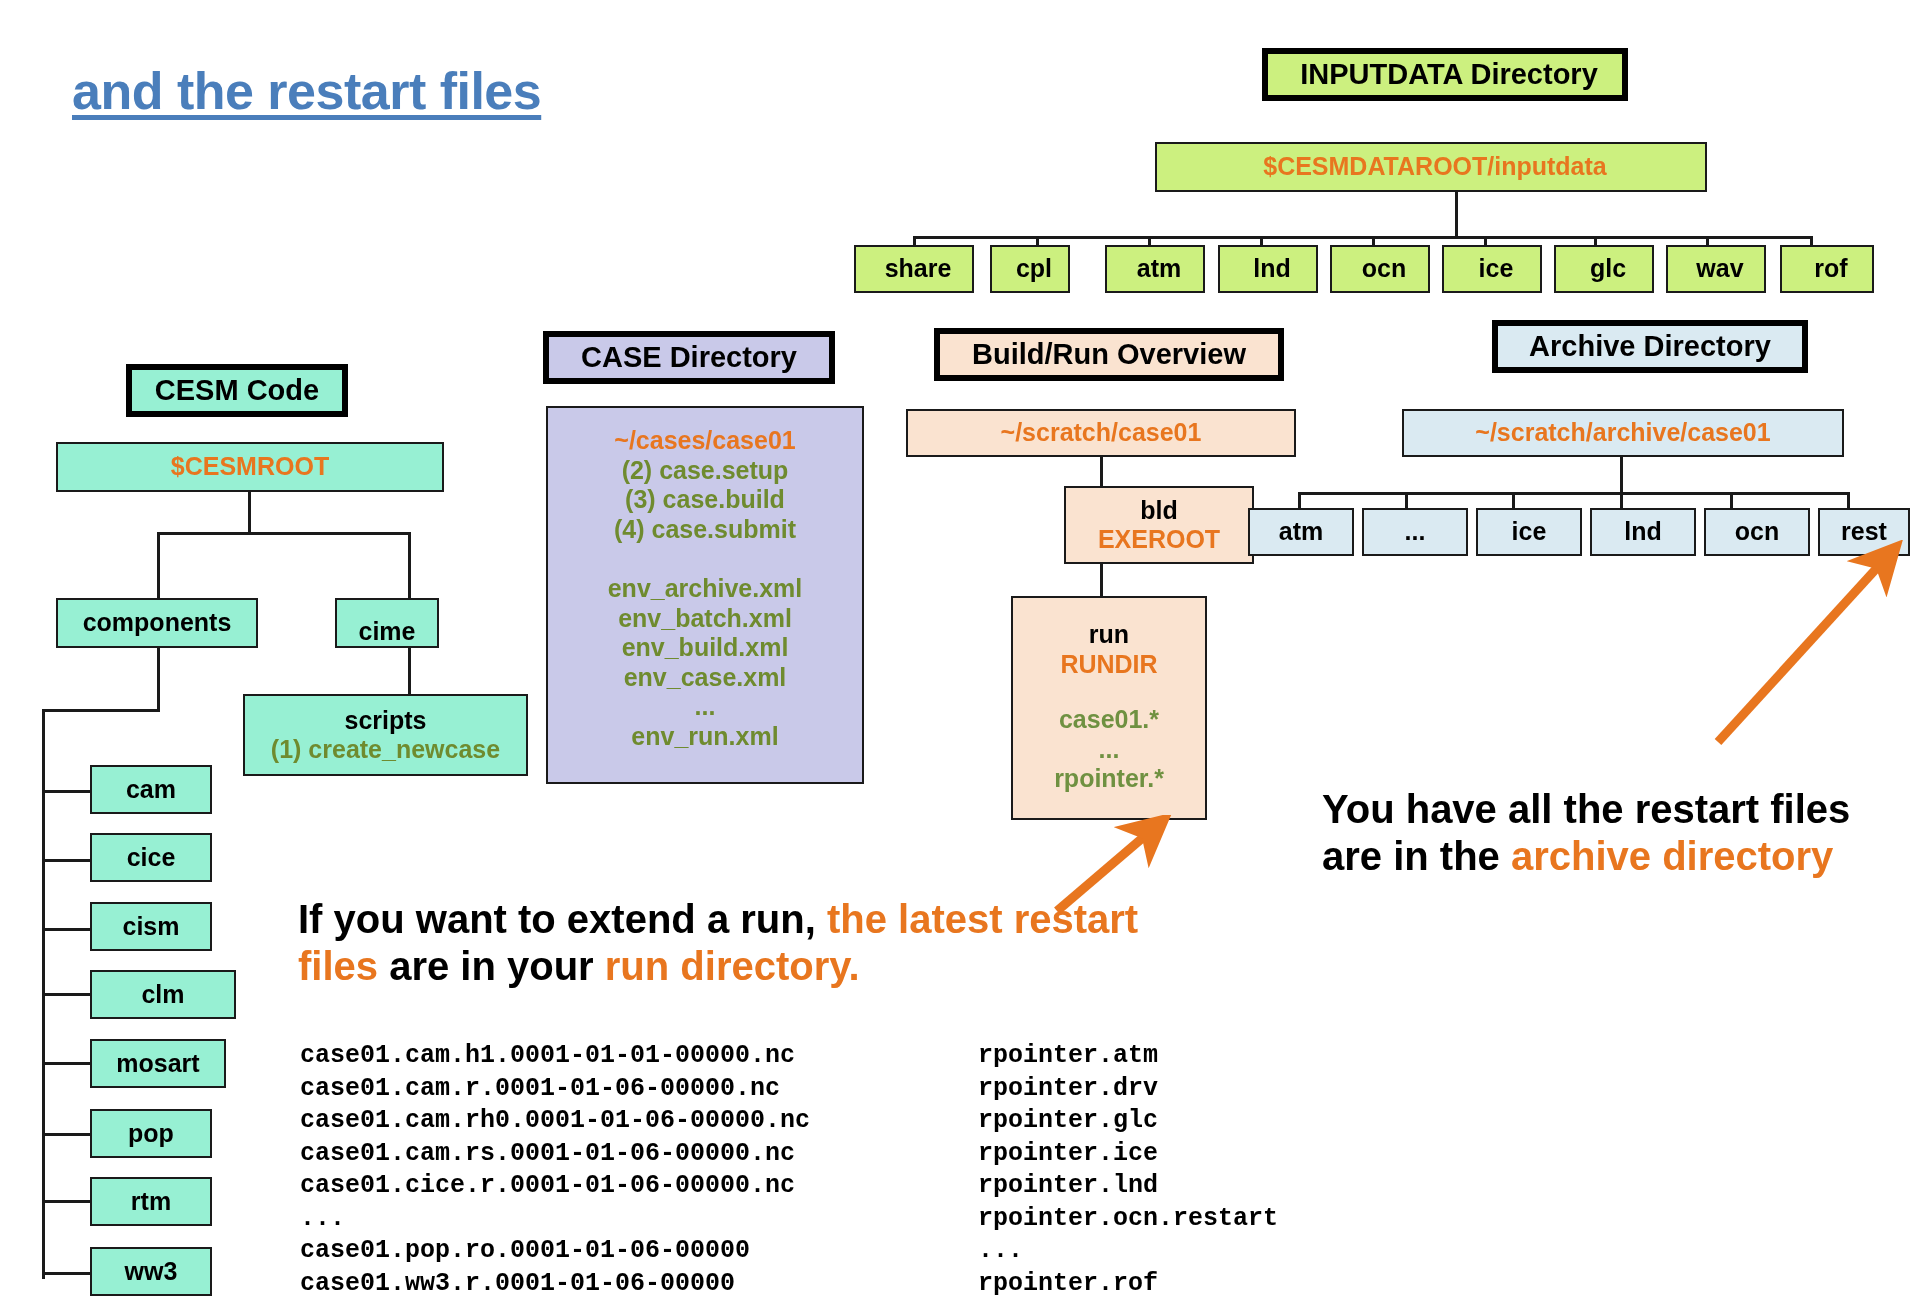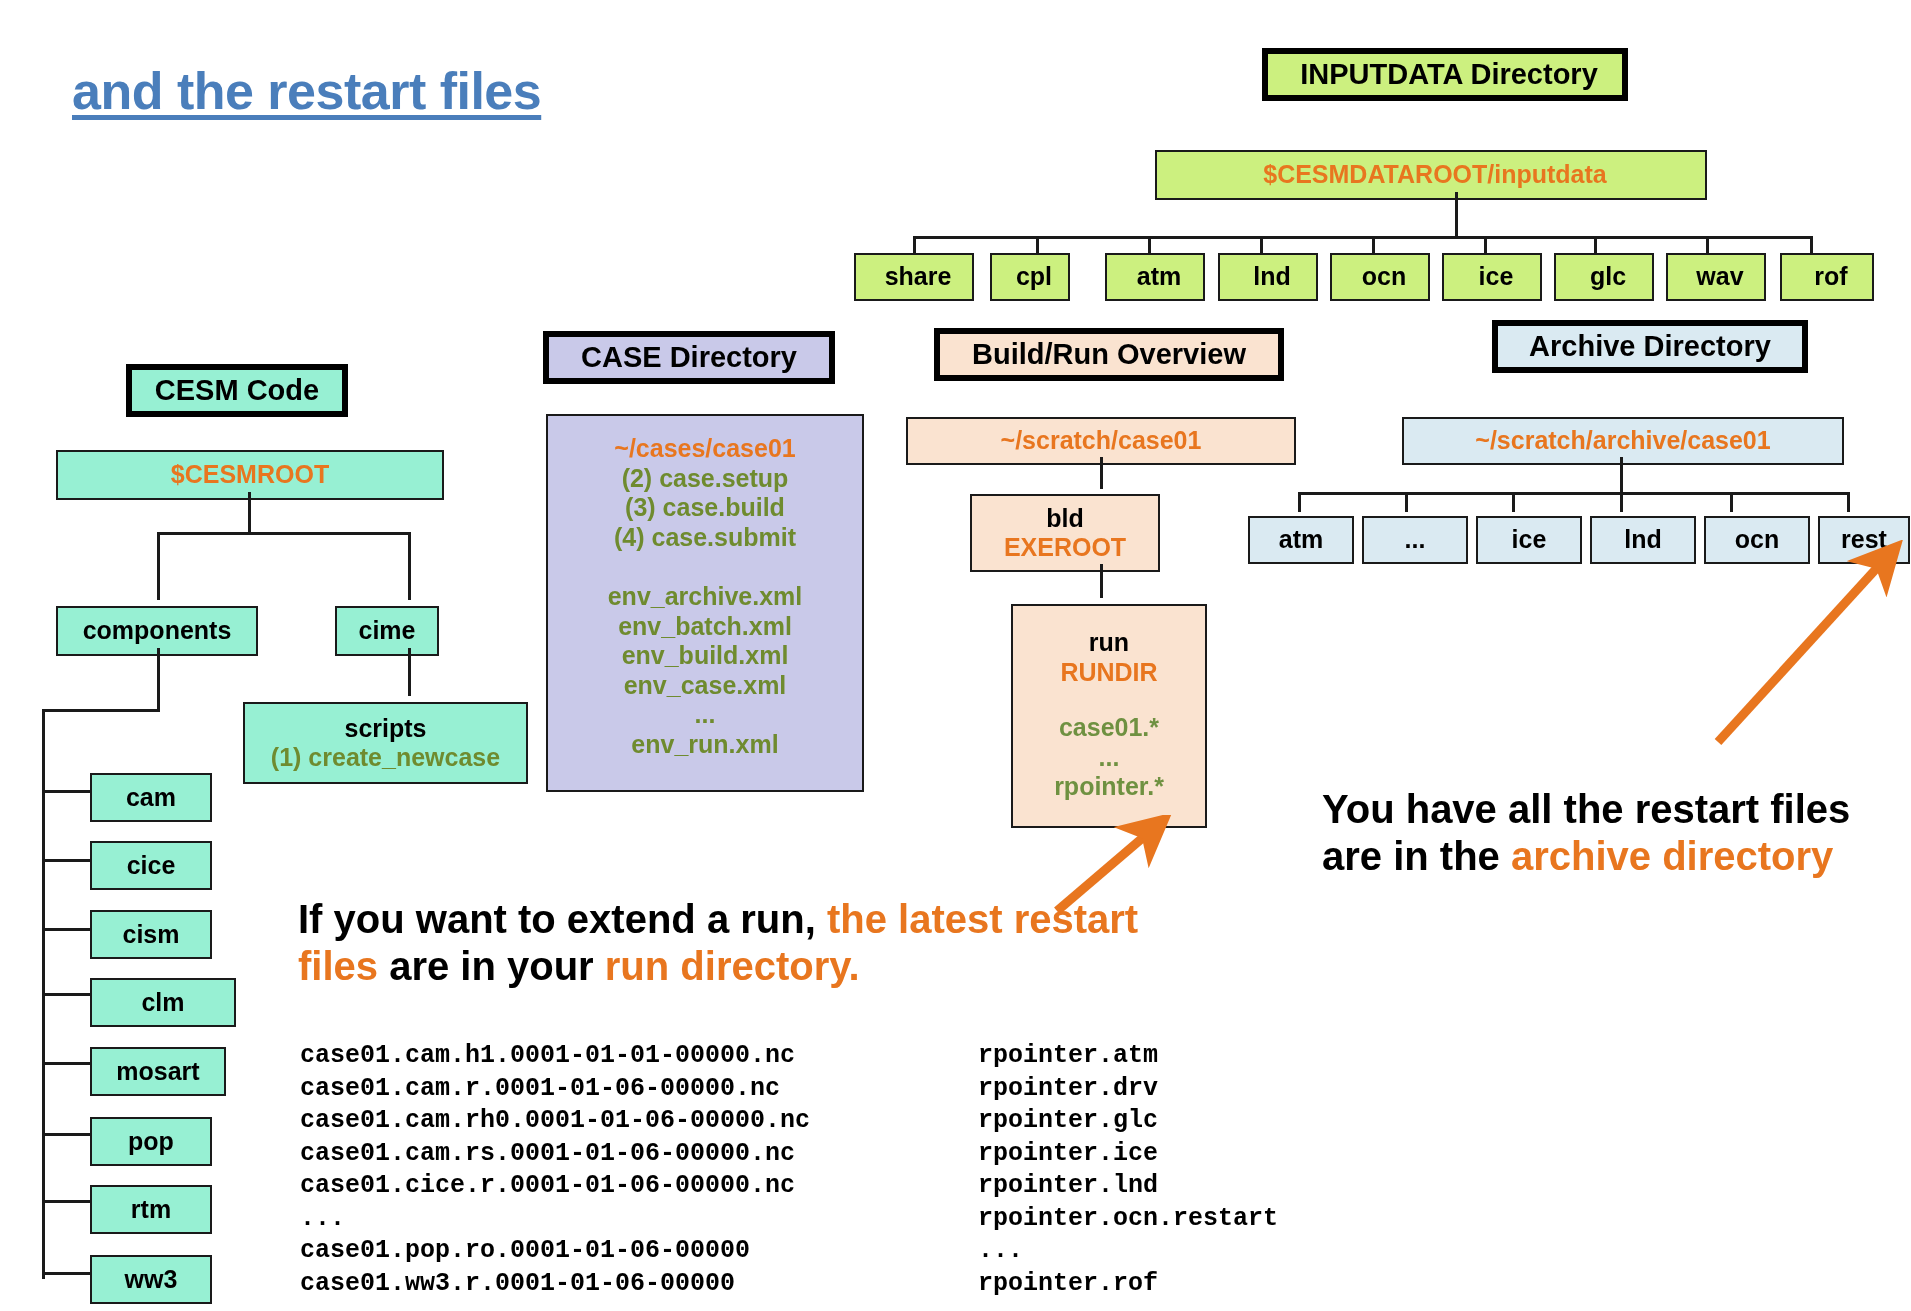--- a/index.html
+++ b/index.html
@@ -48,21 +48,20 @@
     box-sizing: border-box;
     display: flex;
     flex-direction: column;
     align-items: center;
     justify-content: center;
     text-align: center;
     font-weight: bold;
     font-size: 25px;
     color: #000;
     line-height: 1.18;
-    margin-top: 8px;
   }
   .orange { color: #e8761f; }
   .olive  { color: #6f8b2f; }
   .green-t{ color: #6f9141; }
 
   
   .fill-green { background: #ccf07f; padding-left: 8px; }
   .fill-mint  { background: #97f0d3; }
   .fill-lav   { background: #c9c9e9; }
   .fill-peach { background: #fae3d0; }
@@ -155,21 +154,21 @@
 </div>
 
 <div class="ln lnv abs" style="left:248px; top:492px; width:3px; height:42px;"></div>
 <div class="ln lnh abs" style="left:157px; top:532px; width:254px; height:3px;"></div>
 <div class="ln lnv abs" style="left:157px; top:532px; width:3px; height:68px;"></div>
 <div class="ln lnv abs" style="left:408px; top:532px; width:3px; height:68px;"></div>
 
 <div class="abs node fill-mint" style="left:56px; top:598px; width:202px; height:50px;">
     <span>components</span>
   </div>
-<div class="abs node fill-mint" style="left:335px; top:598px; width:104px; height:50px;">
+<div class="abs node fill-mint" style="left:335px; top:598px; width:104px; height:50px;justify-content:flex-end;">
     <span>cime</span>
   </div>
 
 <div class="ln lnv abs" style="left:408px; top:648px; width:3px; height:48px;"></div>
 <div class="abs node fill-mint" style="left:243px; top:694px; width:285px; height:82px;">
   <span>scripts</span>
   <span class="olive">(1) create_newcase</span>
 </div>
 
 <div class="ln lnv abs" style="left:157px; top:648px; width:3px; height:64px;"></div>
@@ -227,21 +226,21 @@
 </div>
 
 <div class="abs hdr fill-peach" style="left:934px; top:328px; width:350px; height:53px;">Build/Run Overview</div>
 
 <div class="abs node fill-peach" style="left:906px; top:409px; width:390px; height:48px;">
   <span class="orange">~/scratch/case01</span>
 </div>
 
 <div class="ln lnv abs" style="left:1100px; top:457px; width:3px; height:32px;"></div>
 
-<div class="abs node fill-peach" style="left:970px; top:486px; width:190px; height:78px;">
+<div class="abs node fill-peach" style="left:1064px; top:486px; width:190px; height:78px;">
   <span>bld</span>
   <span class="orange">EXEROOT</span>
 </div>
 
 <div class="ln lnv abs" style="left:1100px; top:564px; width:3px; height:34px;"></div>
 
 <div class="abs node fill-peach" style="left:1011px; top:596px; width:196px; height:224px; justify-content:flex-start; padding-top:22px;">
   <span>run</span>
   <span class="orange">RUNDIR</span>
   <span style="height:26px;"></span>

